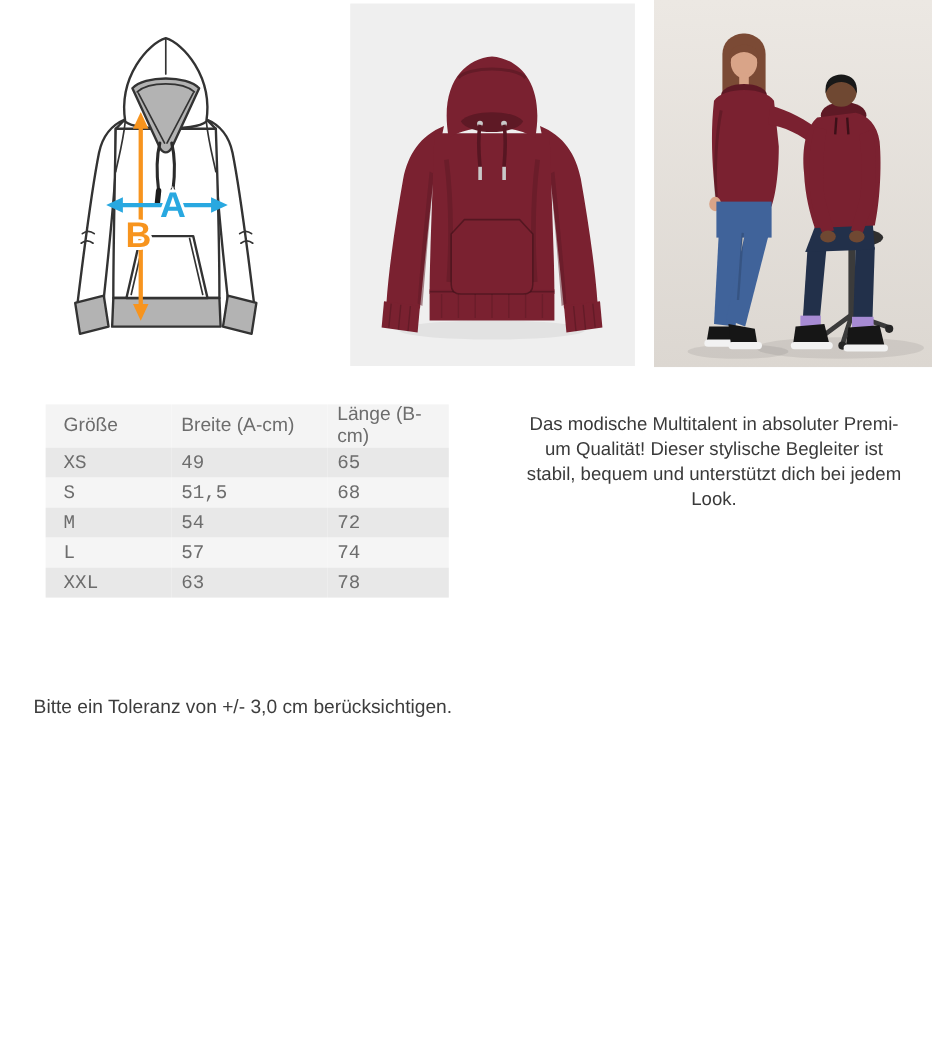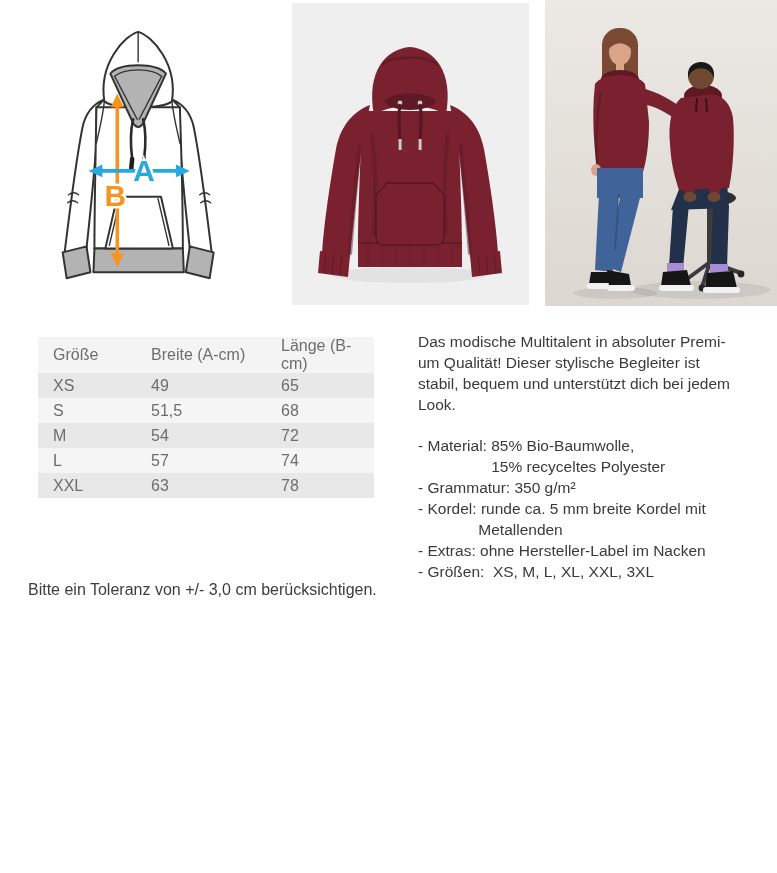--- a/index.html
+++ b/index.html
@@ -21,33 +21,33 @@
   .panel{position:absolute;}
   .panel svg{display:block;}
   #diagram-panel{left:40px;top:8px;width:240px;height:298px;background:#fff;}
   #product-panel{left:292px;top:3px;width:237px;height:302px;background:var(--product-bg);}
   #photo-panel{left:545px;top:0;width:232px;height:306px;}
 
   .table-wrap{position:absolute;left:38px;top:337px;width:336px;}
   table.size-table{border-collapse:collapse;width:336px;table-layout:fixed;
     font-size:16px;color:var(--table-text);}
   table.size-table th{font-weight:400;text-align:left;height:30px;background:var(--table-head);}
-  table.size-table td{height:25px;}
+  table.size-table td{height:25px;font-family:Liberation Mono, monospace;}
   table.size-table th:nth-child(1),table.size-table td:nth-child(1){padding-left:15px;}
   table.size-table th:nth-child(2),table.size-table td:nth-child(2){padding-left:8px;}
   table.size-table th:nth-child(3),table.size-table td:nth-child(3){padding-left:8px;}
   table.size-table tbody tr:nth-child(odd){background:var(--table-odd);}
   table.size-table tbody tr:nth-child(even){background:var(--table-even);}
   tr.row-struck td:nth-child(2),tr.row-struck td:nth-child(3){text-decoration:line-through;}
 
   .tolerance-note{position:absolute;left:28px;top:581px;font-size:16px;color:#3d3d3d;}
 
   .description{position:absolute;left:418px;top:331px;width:354px;
     font-size:15.5px;line-height:21px;color:var(--body-text);}
-  .description p{white-space:pre-wrap;margin:0 0 20px 0;}
+  .description p{white-space:pre-wrap;margin:12px 0 20px 0;text-align:center;}
   .description p:last-child{margin-bottom:0;}
 
   .diag-line{stroke:var(--line-dark);stroke-width:2;fill:#fff;stroke-linejoin:round;stroke-linecap:round;}
   .diag-thin{stroke:var(--line-dark);stroke-width:1.4;fill:none;stroke-linecap:round;}
   .diag-gray{fill:var(--diagram-gray);stroke:var(--line-dark);stroke-width:2;stroke-linejoin:round;}
   .cord{stroke:#2b2b2b;stroke-width:2.6;fill:none;stroke-linecap:round;}
   .aglet{stroke:#1d1d1d;stroke-width:4.5;stroke-linecap:round;}
   .arrow-a{stroke:var(--accent-blue);stroke-width:3.6;}
   .arrow-b{stroke:var(--accent-orange);stroke-width:3.6;}
   .head-a{fill:var(--accent-blue);}
@@ -261,22 +261,15 @@
     </table>
   </div>
 
   <p class="tolerance-note">Bitte ein Toleranz von +/- 3,0 cm berücksichtigen.</p>
 
   <div class="description">
     <p>Das modische Multitalent in absoluter Premi-
 um Qualität! Dieser stylische Begleiter ist
 stabil, bequem und unterstützt dich bei jedem
 Look.</p>
-    <p>- Material: 85% Bio-Baumwolle,
-                 15% recyceltes Polyester
-- Grammatur: 350 g/m²
-- Kordel: runde ca. 5 mm breite Kordel mit
-              Metallenden
-- Extras: ohne Hersteller-Label im Nacken
-- Größen:  XS, M, L, XL, XXL, 3XL</p>
   </div>
 
 </div>
 
 </body></html>

